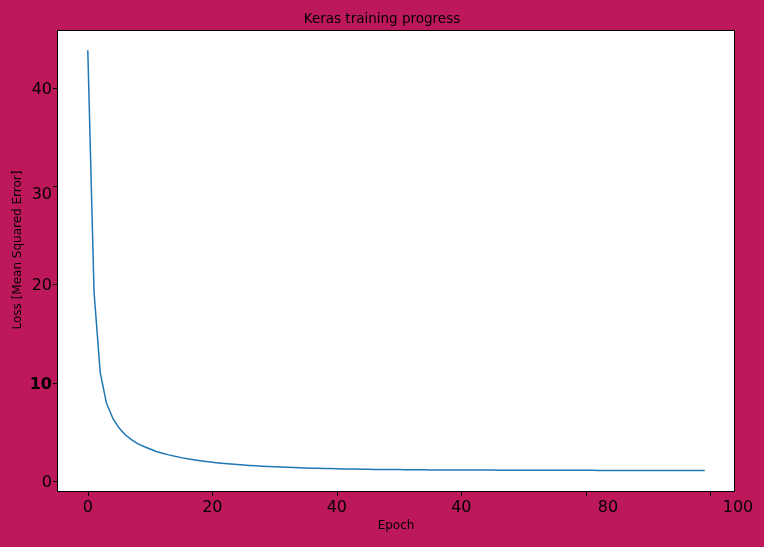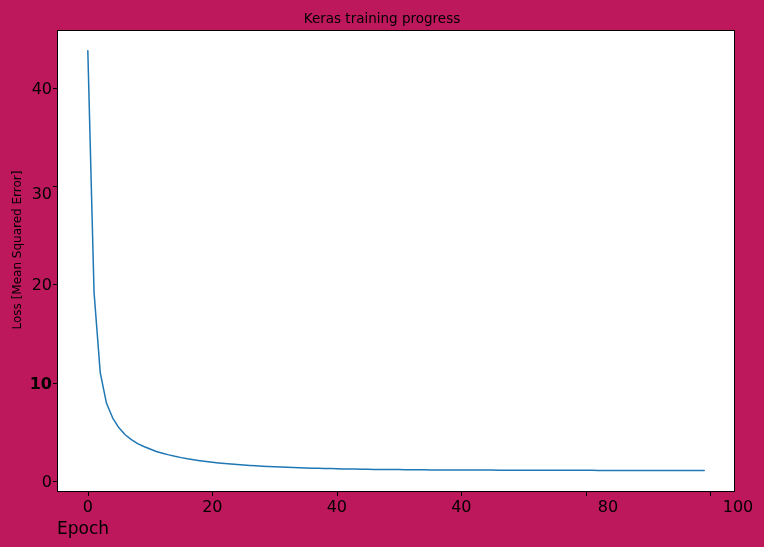--- a/index.html
+++ b/index.html
@@ -82,22 +82,22 @@
     left: 53.4px;
     width: 3.6px;
     height: 1px;
     background: #000000;
   }
   #xlabel {
     position: absolute;
     left: 57px;
     top: 518px;
     width: 678px;
-    text-align: left;
-    font-size: 17px;
+    text-align: center;
+    font-size: 12px;
   }
   #ylabel {
     position: absolute;
     left: -93px;
     top: 243px;
     width: 220px;
     text-align: center;
     font-size: 12px;
     transform: rotate(-90deg);
     transform-origin: center center;

